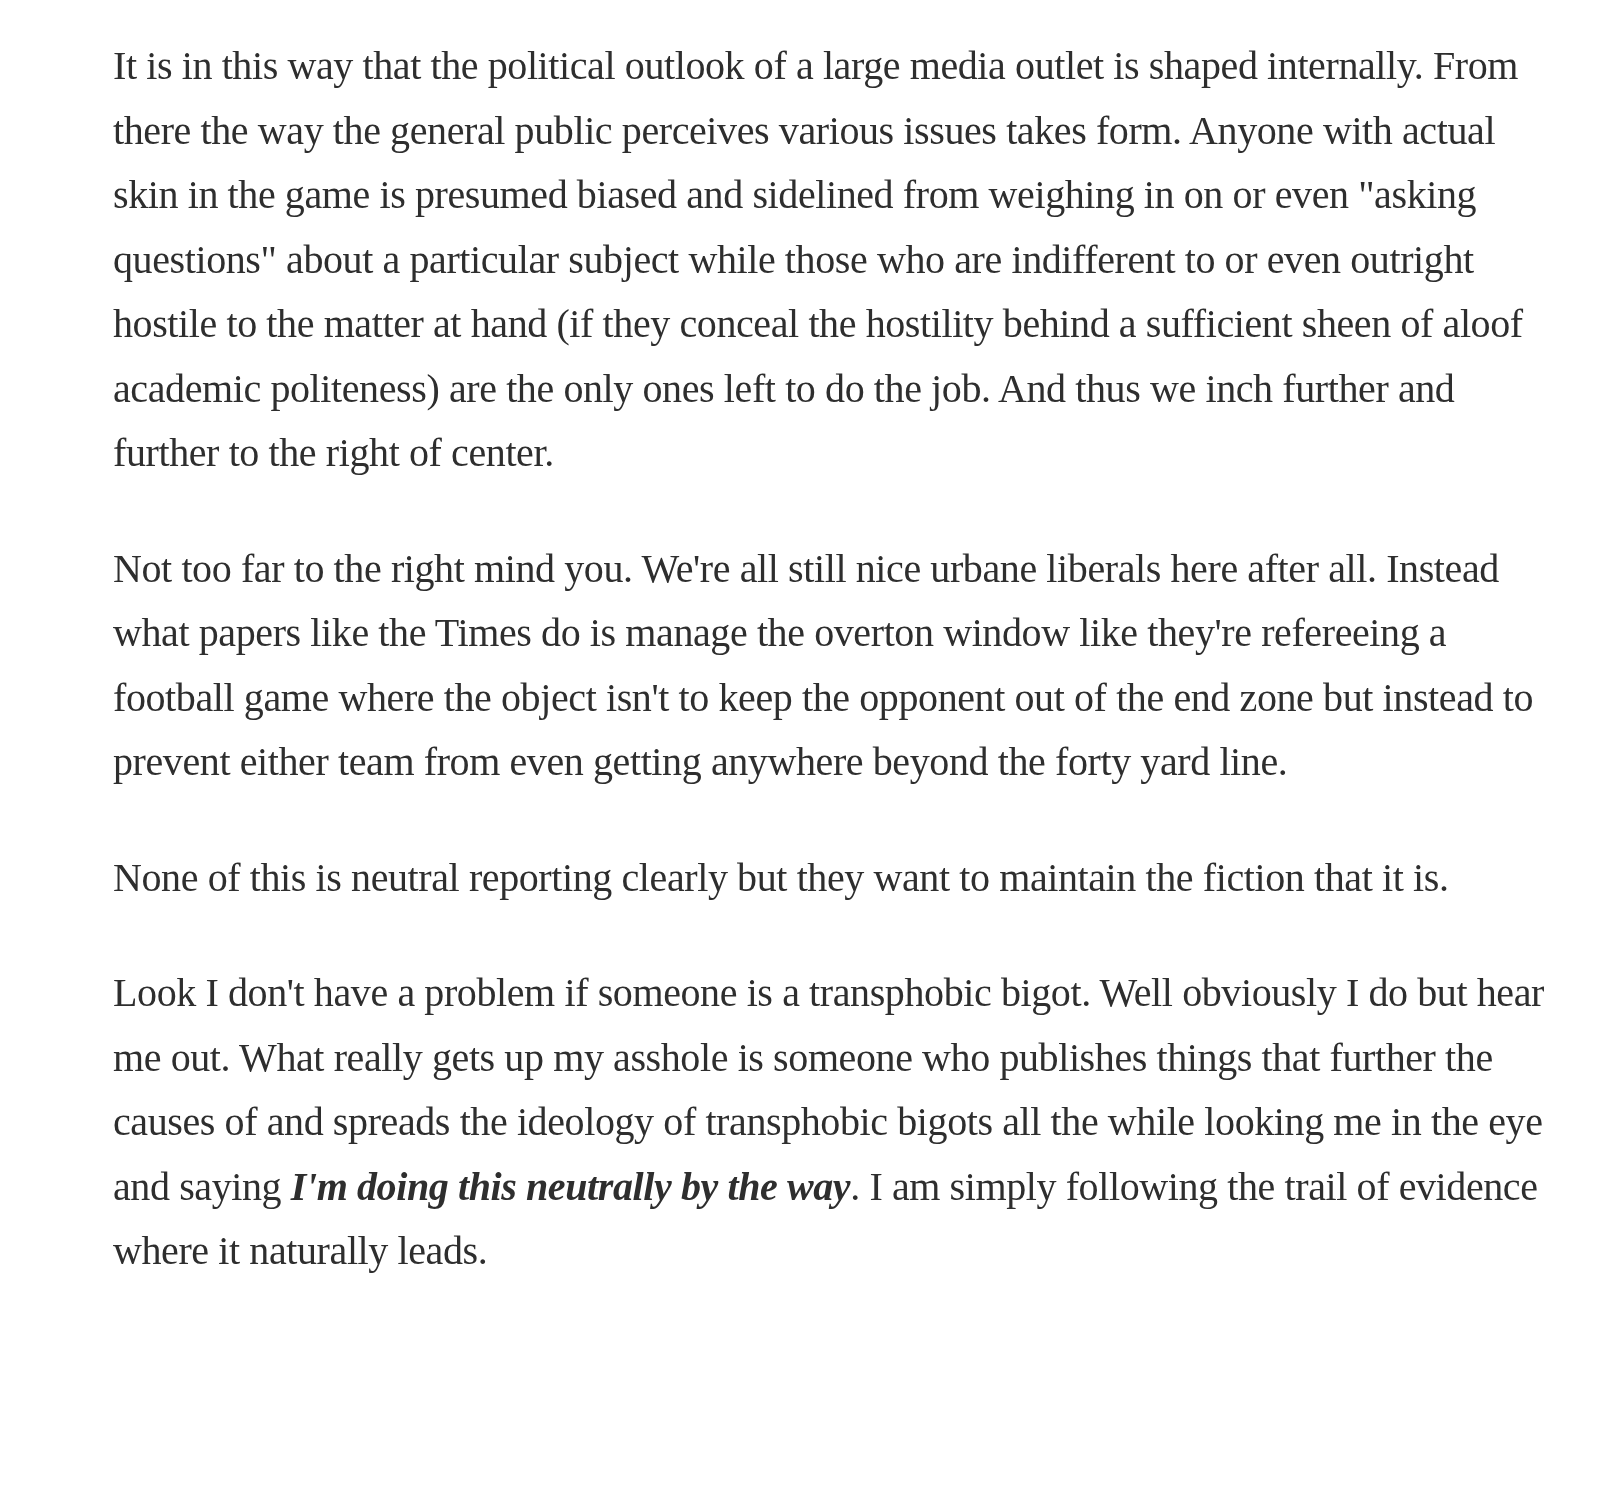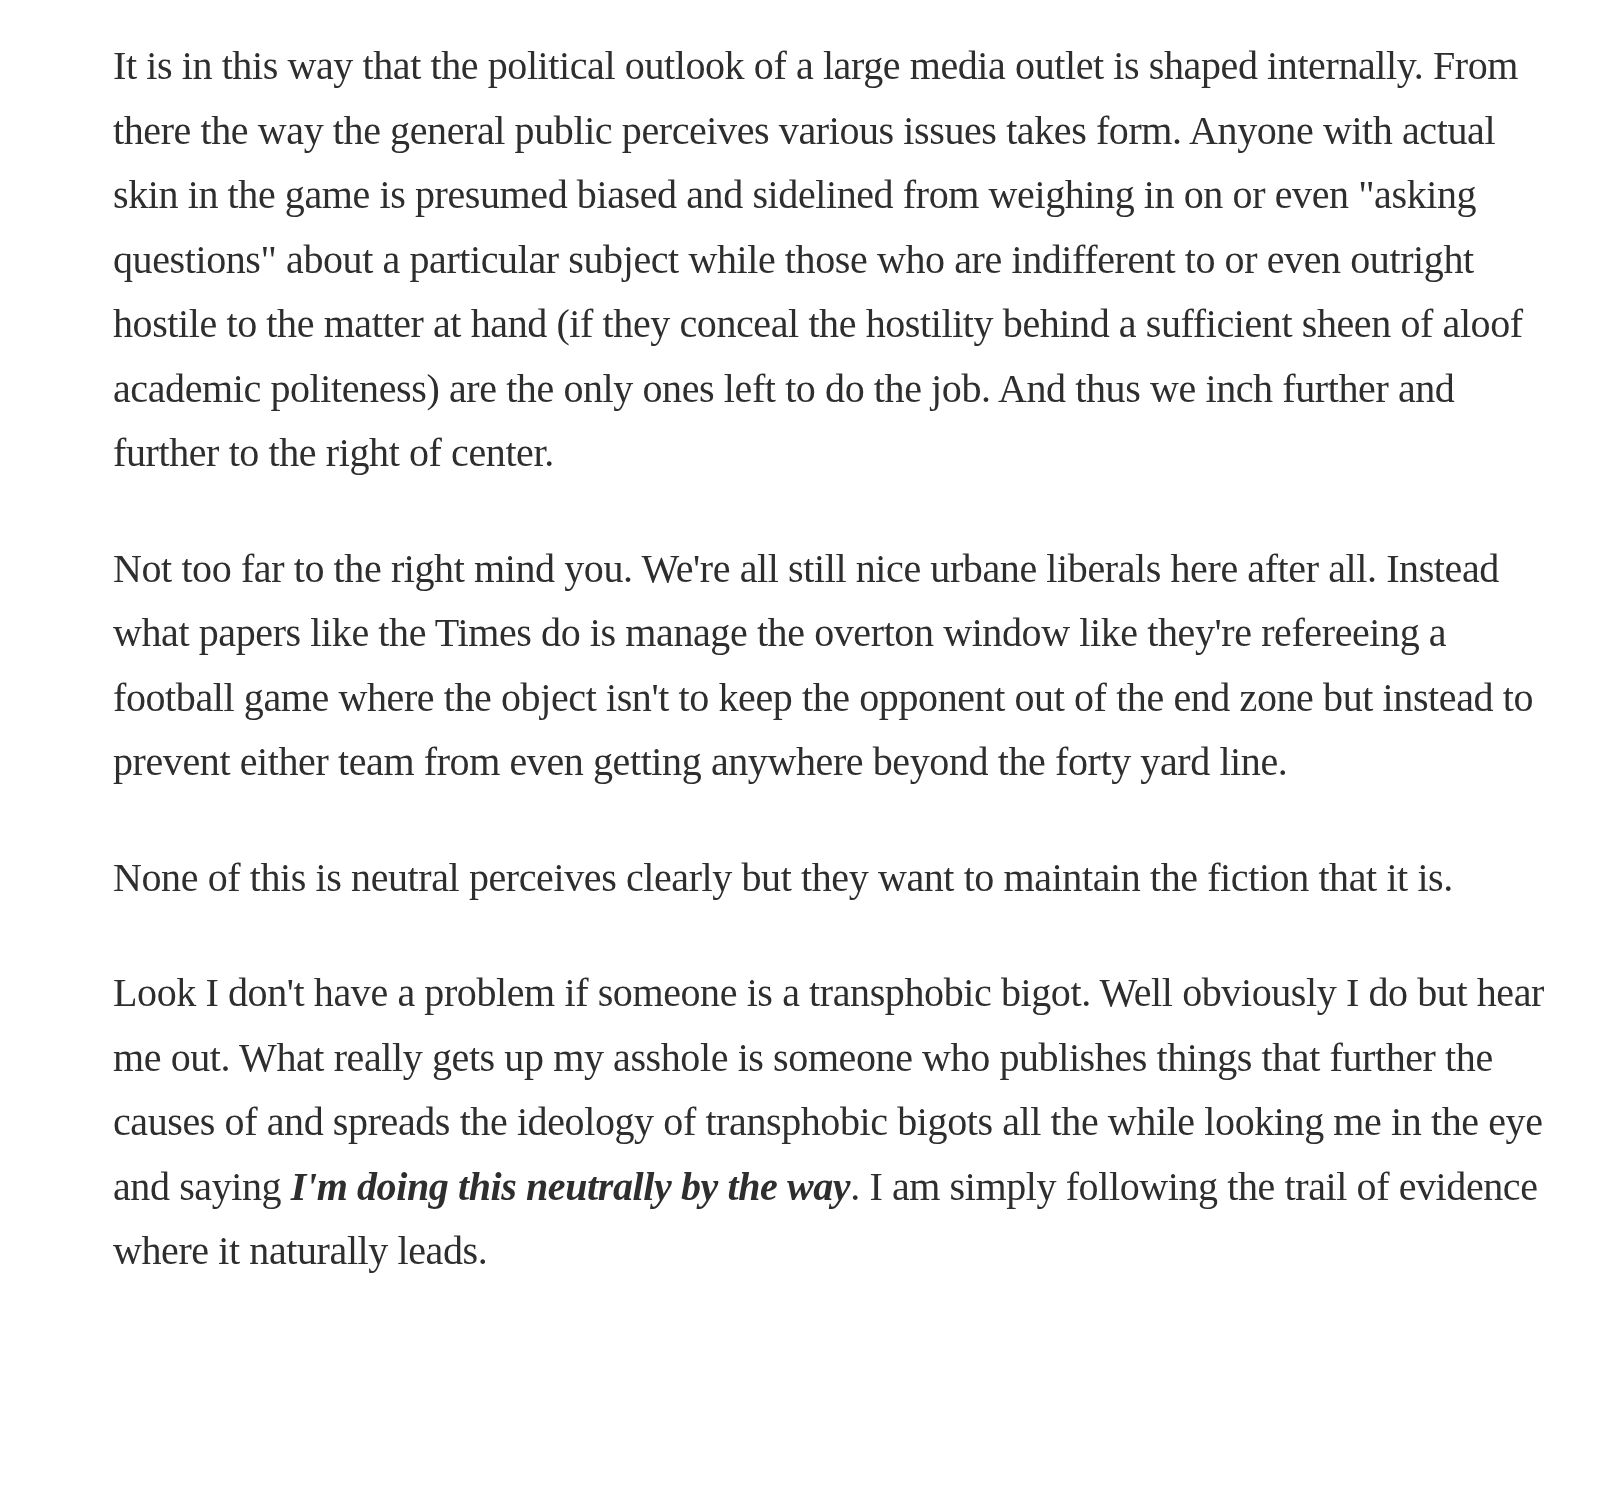--- a/index.html
+++ b/index.html
@@ -32,16 +32,16 @@
   .seg { font-style: normal; }
   .seg.italic { font-style: italic; font-weight: bold; }
 </style>
 </head>
 <body>
 
 <div class="page">
   <div class="article">
       <p><span class="seg">It is in this way that the political outlook of a large media outlet is shaped internally. From there the way the general public perceives various issues takes form. Anyone with actual skin in the game is presumed biased and sidelined from weighing in on or even "asking questions" about a particular subject while those who are indifferent to or even outright hostile to the matter at hand (if they conceal the hostility behind a sufficient sheen of aloof academic politeness) are the only ones left to do the job. And thus we inch further and further to the right of center.</span></p>
       <p><span class="seg">Not too far to the right mind you. We're all still nice urbane liberals here after all. Instead what papers like the Times do is manage the overton window like they're refereeing a football game where the object isn't to keep the opponent out of the end zone but instead to prevent either team from even getting anywhere beyond the forty yard line.</span></p>
-      <p><span class="seg">None of this is neutral perceives clearly but they want to maintain the fiction that it is.</span></p>
+      <p><span class="seg">None of this is neutral reporting clearly but they want to maintain the fiction that it is.</span></p>
       <p><span class="seg">Look I don't have a problem if someone is a transphobic bigot. Well obviously I do but hear me out. What really gets up my asshole is someone who publishes things that further the causes of and spreads the ideology of transphobic bigots all the while looking me in the eye and saying </span><span class="seg italic">I'm doing this neutrally by the way</span><span class="seg">. I am simply following the trail of evidence where it naturally leads.</span></p>
     </div>
 </div>
 
 </body></html>

